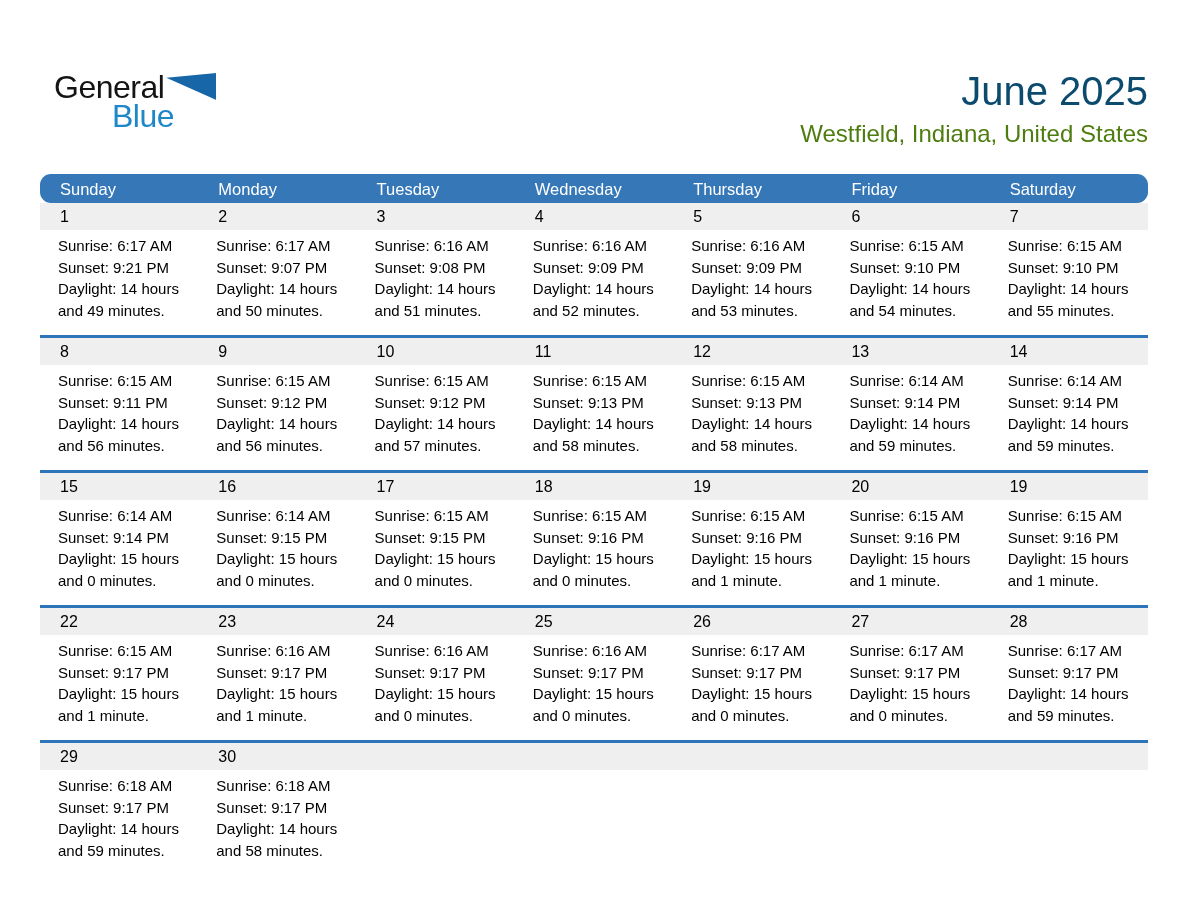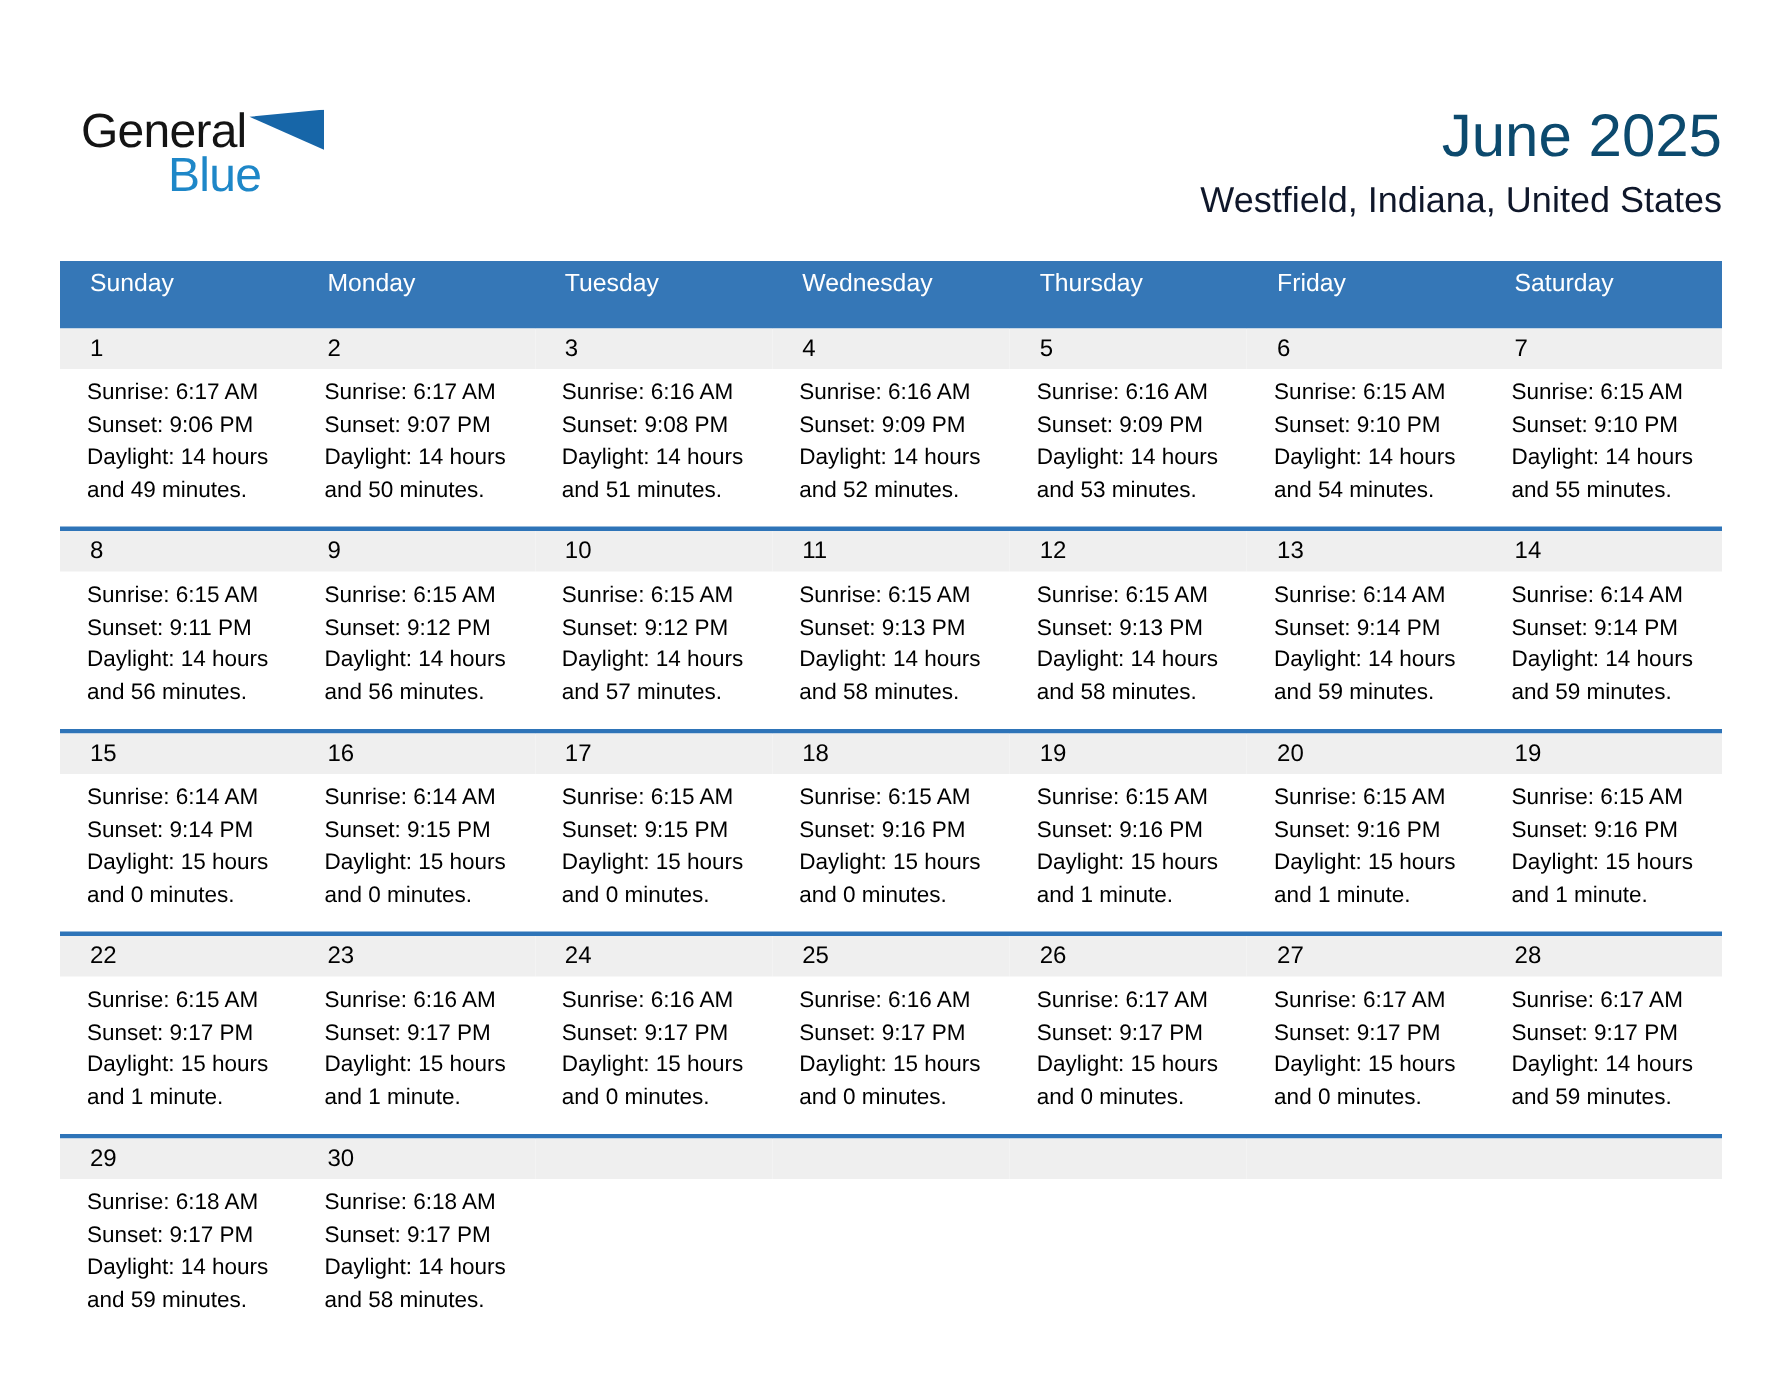--- a/index.html
+++ b/index.html
@@ -56,29 +56,30 @@
   .title-block{text-align:right;margin-top:0;}
   .month-title{
     font-size:40px;
     line-height:46px;
     color:#0c4a6e;
   }
   .location-subtitle{
     font-size:24px;
     line-height:30px;
     margin-top:5px;
-    color:#0f172a;
+    color:#4d7c0f;
   }
 
   
   .calendar{width:1108px;}
   .weekday-row{
     display:flex;
     background:var(--header-bar);
-    height:45px;
+    height:29px;
+    border-radius:11px;
   }
   .weekday-cell{
     flex:1;
     color:#ffffff;
     font-size:16.5px;
     line-height:31px;
     padding-left:20px;
     white-space:nowrap;
     overflow:hidden;
   }
@@ -135,21 +136,21 @@
       <div class="weekday-cell">Thursday</div>
       <div class="weekday-cell">Friday</div>
       <div class="weekday-cell">Saturday</div>
     </div>
     <div id="calendar-weeks">
         <div class="week-row">
           <div class="day-cell">
     <div class="day-number">1</div>
     <div class="day-info">
       <div class="info-line">Sunrise: 6:17 AM</div>
-      <div class="info-line">Sunset: 9:06 PM</div>
+      <div class="info-line">Sunset: 9:21 PM</div>
       <div class="info-line">Daylight: 14 hours</div>
       <div class="info-line">and 49 minutes.</div>
     </div>
   </div>
           <div class="day-cell">
     <div class="day-number">2</div>
     <div class="day-info">
       <div class="info-line">Sunrise: 6:17 AM</div>
       <div class="info-line">Sunset: 9:07 PM</div>
       <div class="info-line">Daylight: 14 hours</div>

